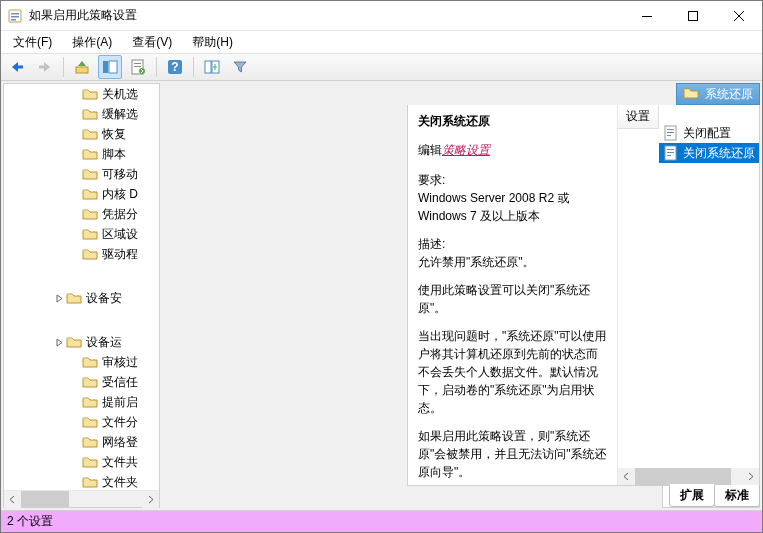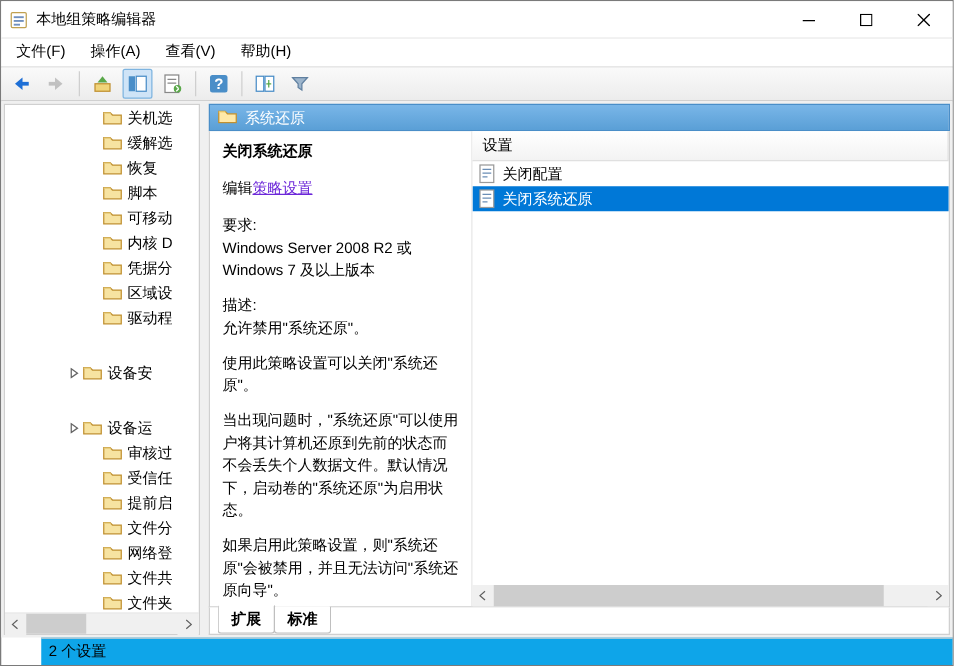--- a/index.html
+++ b/index.html
@@ -15,21 +15,21 @@
   html,body{margin:0;padding:0;height:100%;}
   body{background:#aaa;display:flex;align-items:flex-start;justify-content:flex-start;}
 
   .window{width:763px;height:533px;background:#fff;border:1px solid #7a7a7a;display:flex;flex-direction:column;margin:0;}
 
   .titlebar{height:30px;display:flex;align-items:center;padding:0 0 0 6px;background:#fff;border-bottom:1px solid #e6e6e6;}
   .titlebar .app-icon{width:16px;height:16px;margin-right:6px;display:flex;align-items:center;justify-content:center;}
   .titlebar .title{flex:1;font-size:12px;}
   .winbtn{width:46px;height:30px;display:flex;align-items:center;justify-content:center;}
 
-  .menubar{height:22px;display:flex;align-items:flex-start;padding:0 4px;gap:4px;background:#fff;}
+  .menubar{height:22px;display:flex;align-items:center;padding:0 4px;gap:4px;background:#fff;}
   .menu-item{padding:2px 8px;}
 
   .toolbar{height:28px;display:flex;align-items:center;padding:0 4px;gap:4px;border-top:1px solid #e0e0e0;border-bottom:1px solid #d0d0d0;background:linear-gradient(#fafafa,#ececec);}
   .toolbtn{width:24px;height:24px;display:flex;align-items:center;justify-content:center;border:1px solid transparent;border-radius:2px;}
   .toolbtn.disabled{opacity:.35;}
   .sep{width:1px;height:20px;background:#cfcfcf;margin:0 2px;}
 
   .client{flex:1;display:flex;min-height:0;background:#f0f0f0;}
 
   
@@ -44,67 +44,67 @@
   .tree-row .folder-icon{width:16px;height:14px;margin-right:4px;display:inline-flex;}
   .tree-hscroll{height:17px;border-top:1px solid #e8e8e8;background:#f0f0f0;display:flex;align-items:center;}
   .tree-hscroll .track{flex:1;height:100%;background:#f0f0f0;position:relative;}
   .tree-hscroll .thumb{position:absolute;left:0;top:0;height:100%;width:40%;background:#cdcdcd;}
   .arrowbtn{width:17px;height:17px;display:flex;align-items:center;justify-content:center;background:#f0f0f0;}
 
   
   .splitter{width:5px;cursor:col-resize;background:#f0f0f0;}
 
   
-  .right-pane{flex:1;display:flex;flex-direction:column;margin:2px 2px 2px 1px;min-width:0;}
+  .right-pane{flex:1;display:flex;flex-direction:column;margin:2px 2px 2px 1px;min-width:0;align-items:flex-end;}
   .right-header{height:22px;background:linear-gradient(#79b6e8,#5a9fd6);display:flex;align-items:center;padding:0 6px;gap:6px;color:#fff;border:1px solid #4a8ec8;}
   .right-header span{color:#fff;font-size:12px;}
   .right-body{flex:1;display:flex;border:1px solid var(--panel-border);border-top:none;background:#fff;min-height:0;}
 
   .desc-pane{width:210px;padding:8px 10px;display:flex;flex-direction:column;border-right:1px solid #e8e8e8;}
   .desc-title{font-weight:bold;margin-bottom:12px;}
-  .desc-link{color:#6d28d9;text-decoration:underline;}
+  .desc-link{color:#be185d;text-decoration:underline;font-style:italic;}
   .desc-text p{margin:0 0 10px 0;line-height:1.5;}
 
-  .list-pane{flex:1;display:flex;flex-direction:column;min-width:0;position:relative;}
+  .list-pane{flex:1;display:flex;flex-direction:row;min-width:0;position:relative;}
   .list-header{height:24px;border-bottom:1px solid #e0e0e0;display:flex;align-items:center;background:linear-gradient(#fff,#f3f3f3);}
   .list-header .col{padding:0 8px;height:100%;display:flex;align-items:center;border-right:1px solid #e0e0e0;flex:1;}
-  .list-body{flex:1;overflow:auto;}
+  .list-body{flex:1;overflow:auto;margin-top:18px;}
   .list-row{height:20px;display:flex;align-items:center;padding:0 4px;}
   .list-row.sel{background:var(--accent);}
   .list-row.sel span{color:#fff;}
   .list-row .item-icon{width:16px;height:16px;margin-right:4px;display:flex;align-items:center;justify-content:center;}
   .hscroll-list{height:17px;background:#f0f0f0;display:flex;align-items:center;position:absolute;left:0;right:0;bottom:0;}
   .hscroll-list .track{flex:1;height:100%;position:relative;}
   .hscroll-list .thumb{position:absolute;left:0;height:100%;width:90%;background:#cdcdcd;}
 
   .tabs-row{height:22px;display:flex;align-items:flex-end;background:#fff;padding-left:6px;border:1px solid var(--panel-border);border-top:none;}
   .tab{padding:2px 10px;border:1px solid #bfbfbf;border-top:none;background:#fff;margin-right:-1px;font-size:12px;border-radius:0 0 3px 3px;font-weight:bold;}
   .tab.active{background:#fff;border-top:1px solid #fff;position:relative;}
 
-  .statusbar{height:22px;border-top:1px solid #d0d0d0;display:flex;align-items:center;padding:0 6px;background:#0ea5e9;margin-left:32px;}
+  .statusbar{height:22px;border-top:1px solid #d0d0d0;display:flex;align-items:center;padding:0 6px;background:#f0abfc;}
 
   
   .folder-svg{width:16px;height:13px;}
   .chev{width:9px;height:9px;}
 </style>
 </head>
 <body>
 
 <div class="window">
 
   <div class="titlebar">
     <span class="app-icon">
       <svg width="16" height="16">
           <rect x="2" y="2" width="12" height="12" rx="1" fill="#fff" stroke="#c0a050"></rect>
           <rect x="4" y="5" width="8" height="1.5" fill="#7090c0"></rect>
           <rect x="4" y="8" width="8" height="1.5" fill="#7090c0"></rect>
           <rect x="4" y="11" width="5" height="1.5" fill="#7090c0"></rect>
         </svg>
     </span>
-    <span class="title">本地组策略编辑器</span>
+    <span class="title">如果启用此策略设置</span>
     <div class="winbtn">
         <svg width="10" height="10">
           <rect x="0" y="5" width="10" height="1" fill="#000"></rect>
         </svg>
       </div>
     <div class="winbtn">
         <svg width="10" height="10">
           <rect x="0.5" y="0.5" width="9" height="9" fill="none" stroke="#000"></rect>
         </svg>
       </div>

